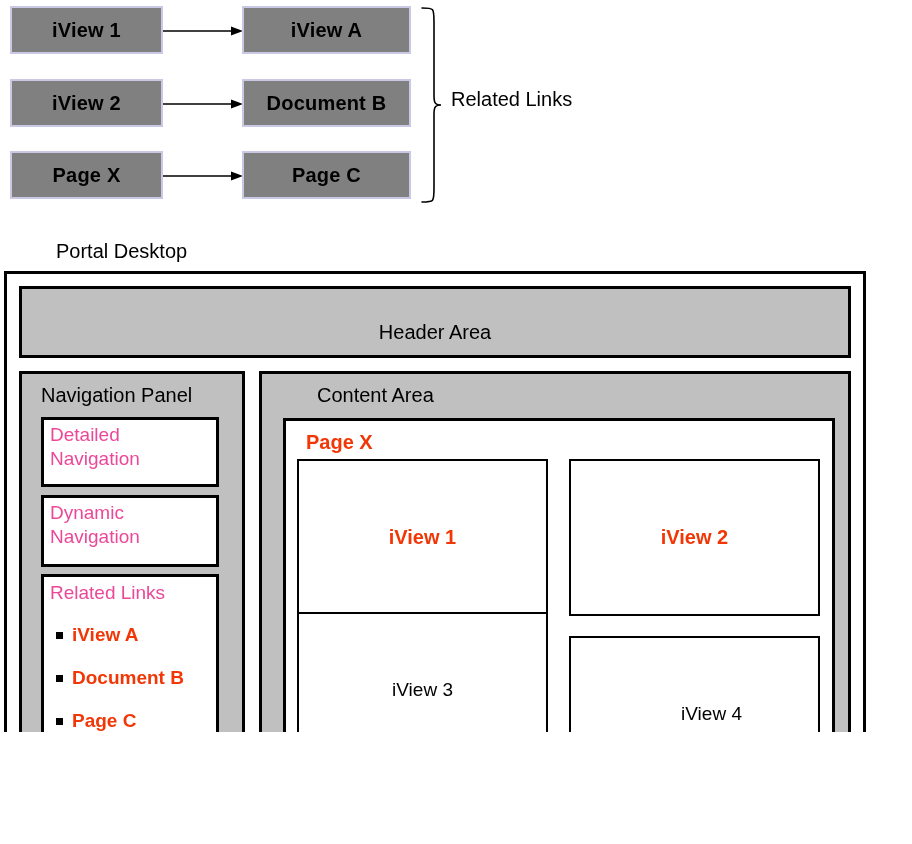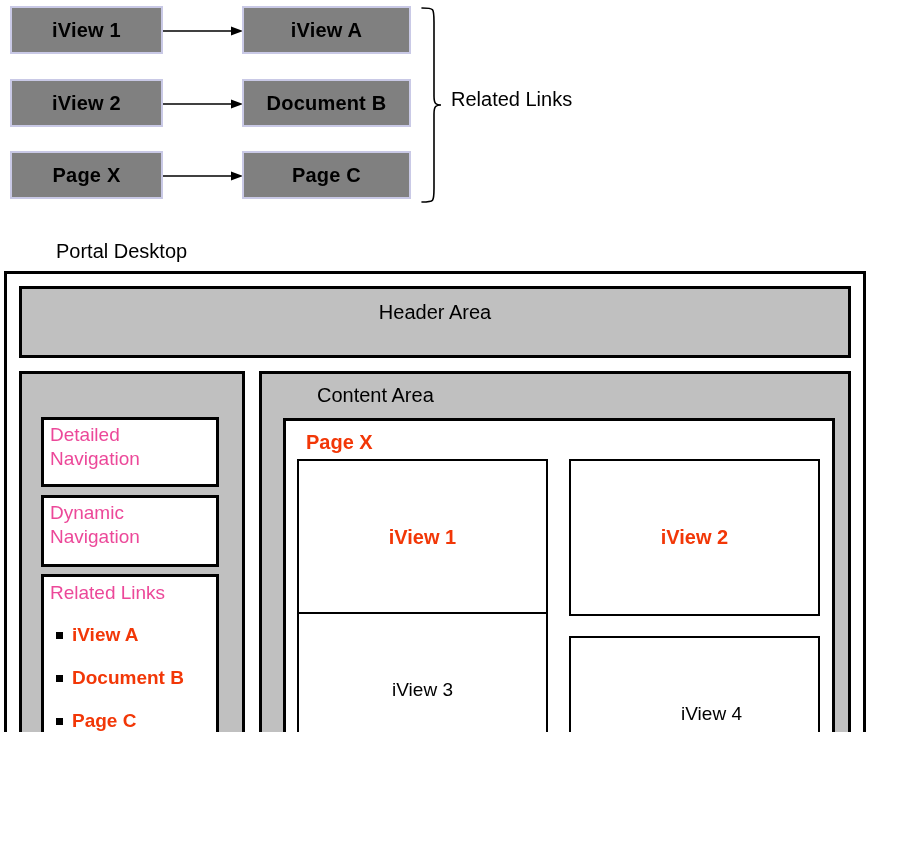--- a/index.html
+++ b/index.html
@@ -178,23 +178,24 @@
     </svg>
   </div>
 
   <div class="plain-label" style="left:451px; top:88px;">Related Links</div>
 
   <div class="plain-label" style="left:13px; top:240px;margin-left:43px;">Portal Desktop</div>
 
   <div class="outer-box" style="left:4px; top:271px; width:862px; height:562px;"></div>
 
   <div class="gray-panel" style="left:19px; top:286px; width:832px; height:72px;"></div>
-  <div class="panel-title centered" style="left:19px; top:276px; width:832px; height:72px; display:flex; align-items:center; justify-content:center;">Header Area</div>
+  <div class="panel-title centered" style="left:19px; top:296px; width:832px; height:72px; display:flex; align-items:center; justify-content:center;">Header Area</div>
 
   <div class="gray-panel" style="left:19px; top:371px; width:226px; height:449px;"></div>
+  <div class="panel-title" style="left:41px; top:384px;">Navigation Panel</div>
 
   <div class="white-box" style="left:41px; top:417px; width:178px; height:70px;"></div>
   <div class="box-label" style="left:50px; top:423px; width:165px;">Detailed
 Navigation</div>
 
   <div class="white-box" style="left:41px; top:495px; width:178px; height:72px;"></div>
   <div class="box-label" style="left:50px; top:501px; width:165px;">Dynamic
 Navigation</div>
 
   <div class="white-box" style="left:41px; top:574px; width:178px; height:161px;"></div>

